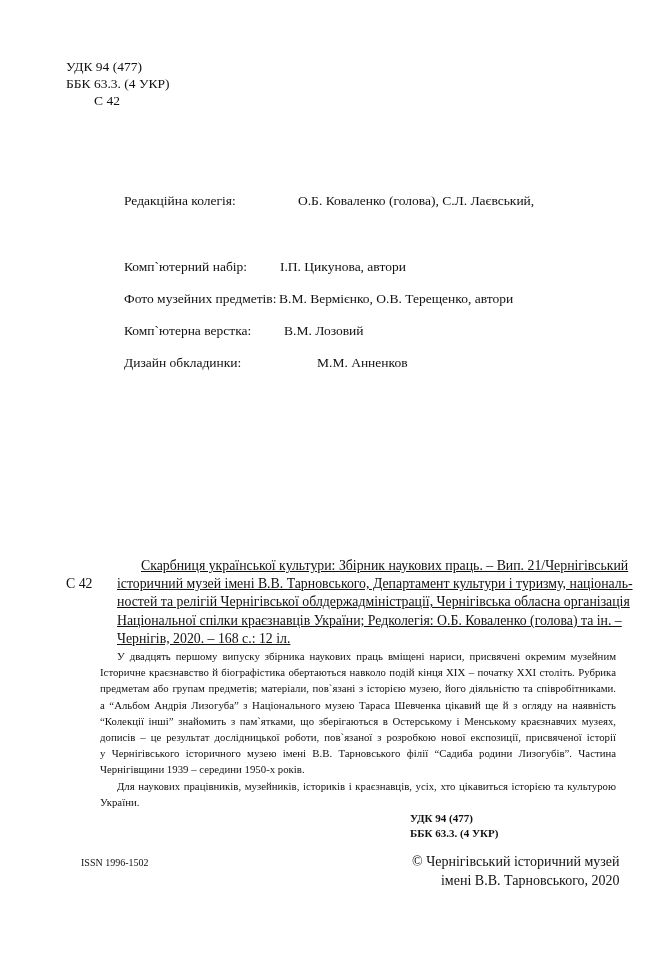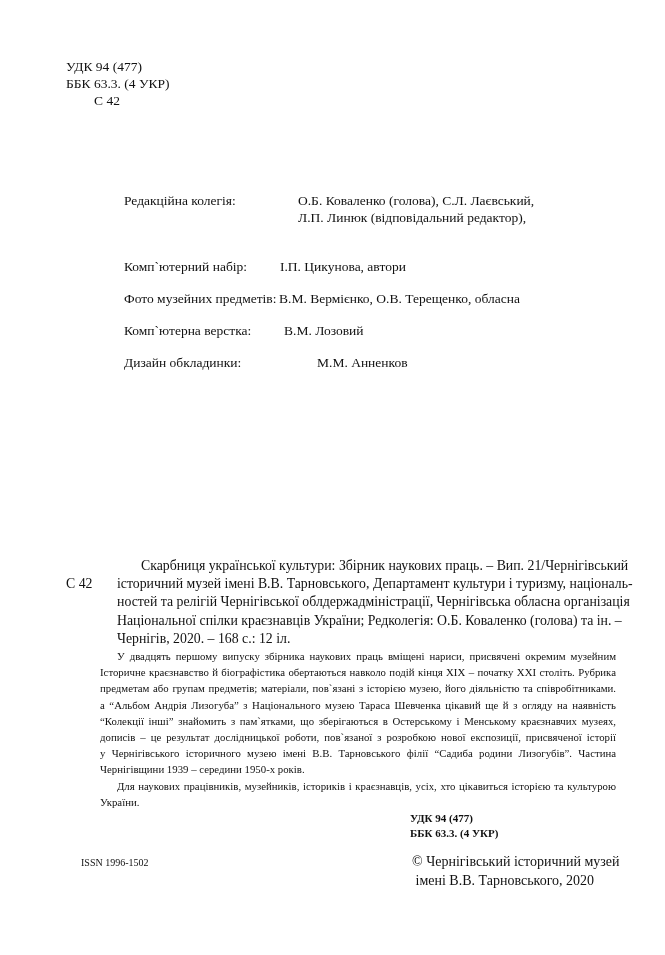--- a/index.html
+++ b/index.html
@@ -11,21 +11,21 @@
     .codes { left: 66px; top: 58px; font-size: 13.5px; line-height: 17px; }
     .codes .c42 { padding-left: 28px; }
     .credits { left: 124px; font-size: 13.5px; line-height: 17px; }
     .credits .label { position: absolute; left: 0; top: 0; }
     .credits .value { position: absolute; top: 0; }
     .biblio {
       left: 66px; top: 557px; width: 555px; font-size: 13.8px; line-height: 18.2px;
     }
     .biblio .code { position: absolute; left: 0; top: 18px; }
     .biblio .lines { position: absolute; left: 51px; top: 0; }
-    .biblio .lines div { text-align: justify; text-align-last: justify; width: 503px; }
+    .biblio .lines div { text-align: justify; text-align-last: justify; width: 503px; text-decoration: underline; }
     .biblio .lines div.first { padding-left: 24px; width: 479px; }
     .biblio .lines div.last { text-align-last: left; }
     .annot {
       left: 100px; top: 648px; width: 516px;
       font-size: 10.8px; line-height: 16.2px;
     }
     .annot div { width: 516px; text-align: justify; text-align-last: justify; white-space: nowrap; }
     .annot div.ind { padding-left: 17px; width: 499px; }
     .annot div.last { text-align-last: left; }
     .bottom-codes { left: 410px; top: 811px; font-size: 11px; font-weight: bold; line-height: 14.5px; }
@@ -38,32 +38,31 @@
 <div class="abs codes">
   <div>УДК 94 (477)</div>
   <div>ББК 63.3. (4 УКР)</div>
   <div class="c42">С 42</div>
 </div>
 
 <div class="abs credits" style="top:192px;">
   <span class="label">Редакційна колегія:</span>
   <div class="value" style="left:150px;margin-left:24px;">
     <div>О.Б. Коваленко (голова), С.Л. Лаєвський,</div>
-    <div>Л.П. Линюк (відповідальний редактор),</div>
   </div>
 </div>
 
 <div class="abs credits" style="top:258px;">
   <span class="label">Комп`ютерний набір:</span>
   <span class="value" style="left:156px;">І.П. Цикунова, автори</span>
 </div>
 
 <div class="abs credits" style="top:290px;">
   <span class="label">Фото музейних предметів:</span>
-  <span class="value" style="left:155px;">В.М. Вермієнко, О.В. Терещенко, обласна</span>
+  <span class="value" style="left:155px;">В.М. Вермієнко, О.В. Терещенко, автори</span>
 </div>
 
 <div class="abs credits" style="top:322px;">
   <span class="label">Комп`ютерна верстка:</span>
   <span class="value" style="left:160px;">В.М. Лозовий</span>
 </div>
 
 <div class="abs credits" style="top:354px;">
   <span class="label">Дизайн обкладинки:</span>
   <span class="value" style="left:160px;margin-left:33px;">М.М. Анненков</span>
@@ -95,14 +94,14 @@
 
 <div class="abs bottom-codes">
   <div>УДК 94 (477)</div>
   <div>ББК 63.3. (4 УКР)</div>
 </div>
 
 <div class="abs issn">ISSN 1996-1502</div>
 
 <div class="abs copyright">
   <div>© Чернігівський історичний музей</div>
-  <div style="white-space:pre;"> імені В.В. Тарновського, 2020</div>
+  <div style="white-space:pre;text-align:right;"> імені В.В. Тарновського, 2020</div>
 </div>
 
 </body></html>

